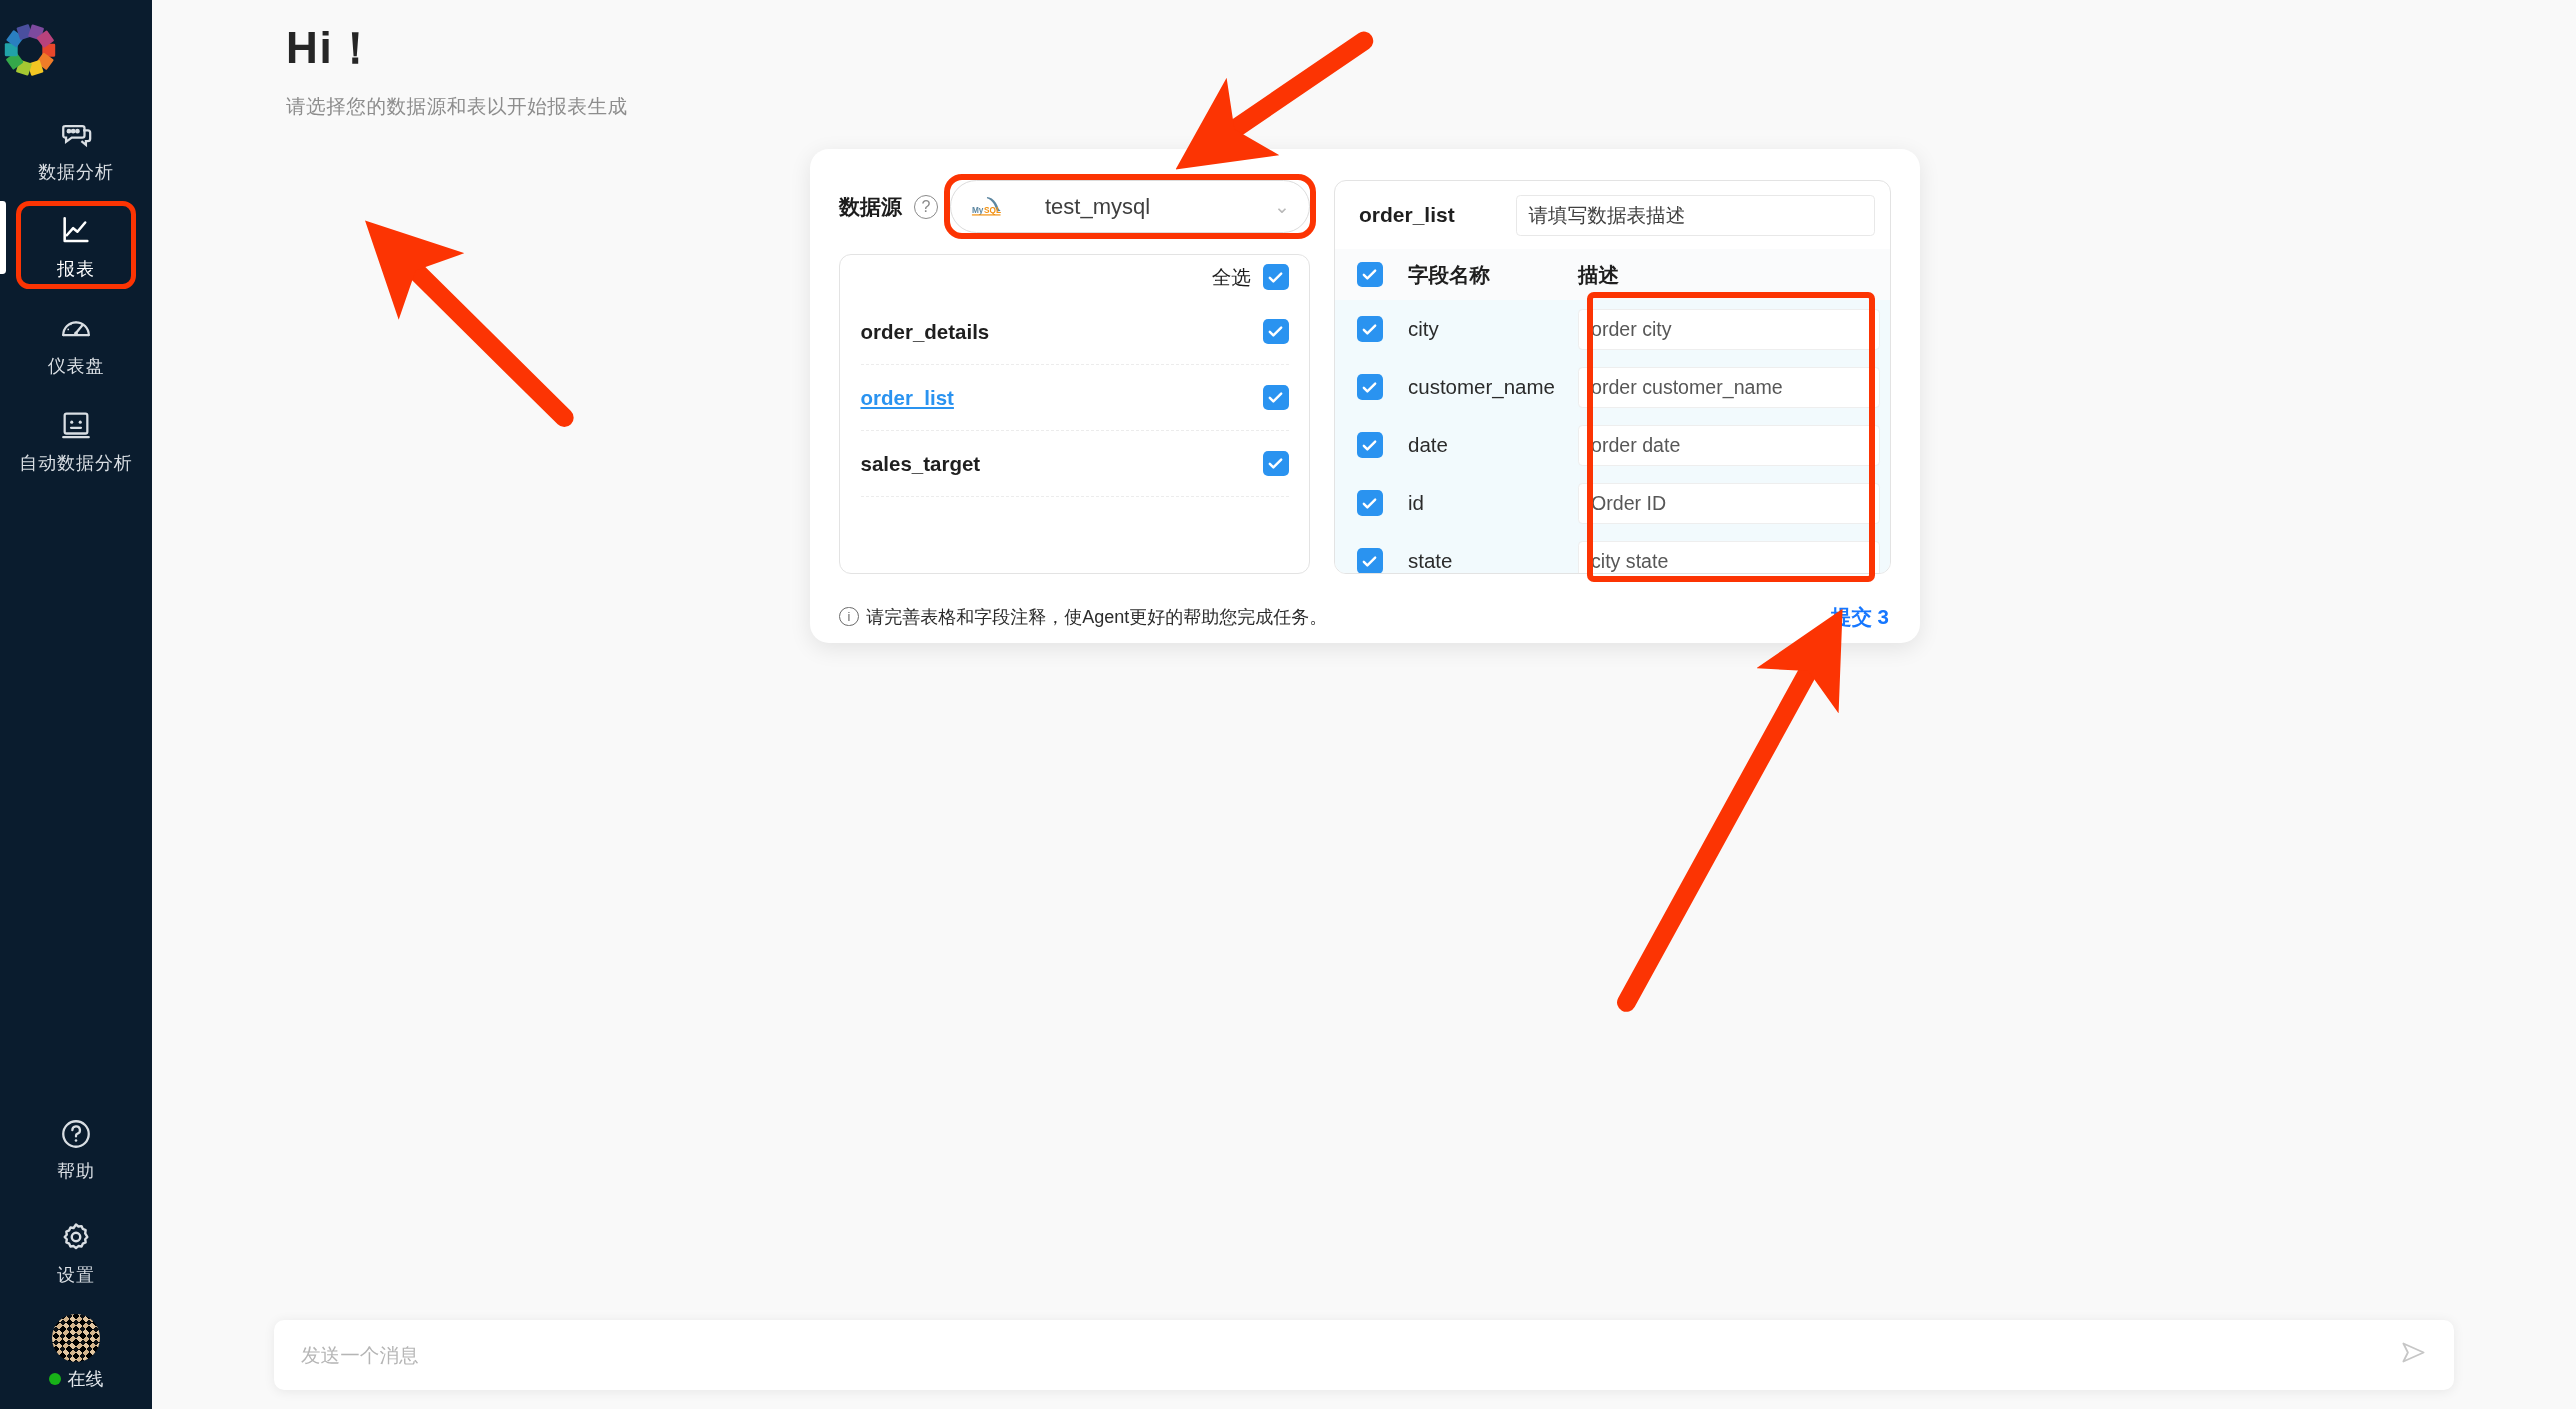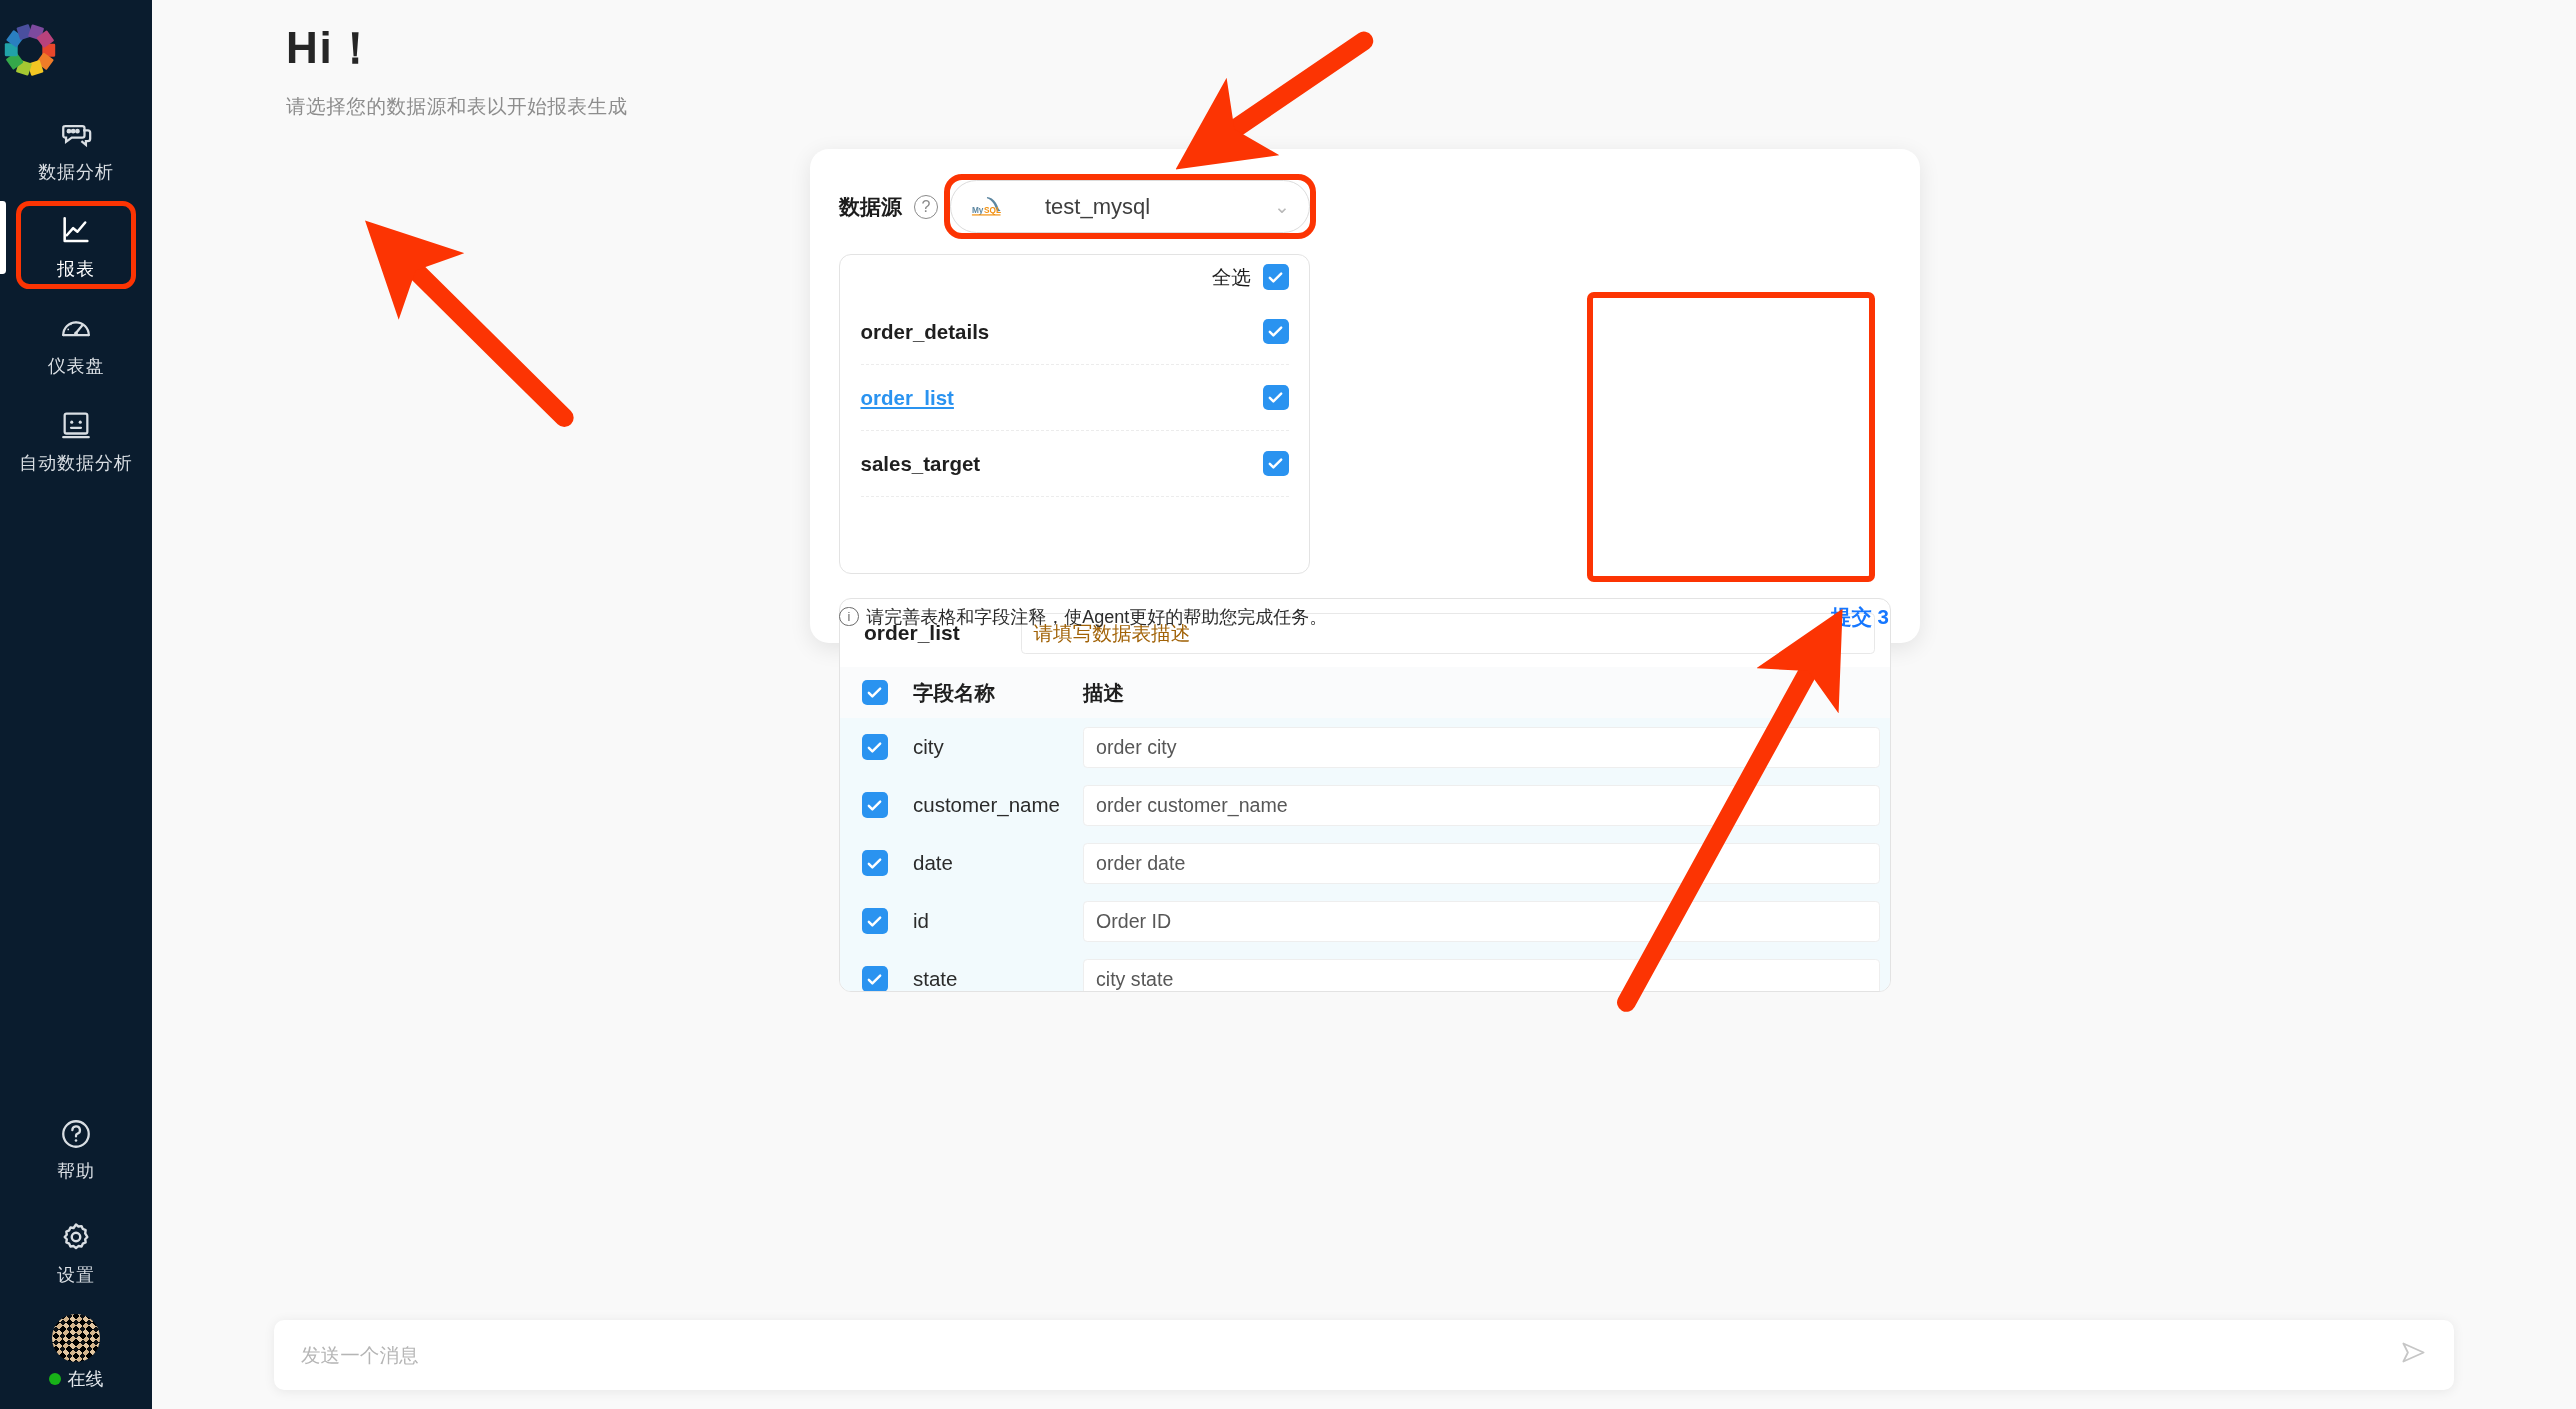--- a/index.html
+++ b/index.html
@@ -64,21 +64,21 @@
   .page-head { position: absolute; left: 286px; top: 19px; }
   .page-title { font-size: 44px; font-weight: 700; color: #262626; letter-spacing: 1.7px; }
   .page-sub { margin-top: 15.3px; font-size: 19.6px; color: #8d8d8d; letter-spacing: 0.5px; }
 
   
   .card {
     position: absolute; left: 810px; top: 149px; width: 1110px; height: 494px;
     background: #ffffff; border-radius: 19px;
     box-shadow: 0 5.1px 22px rgba(0,0,0,.09);
   }
-  .card-body { display: flex; padding: 31px 29px 0 29px; gap: 24px; flex-direction: column; }
+  .card-body { display: flex; padding: 31px 29px 0 29px; gap: 24px; }
 
   .left-col { width: 471px; }
   .ds-row { display: flex; align-items: center; gap: 12px; }
   .ds-label { font-size: 21px; font-weight: 700; color: #1c1c1c; white-space: nowrap; }
   .q-icon { width: 24px; height: 24px; border: 1.7px solid #8a8a8a; border-radius: 50%;
             display: flex; align-items: center; justify-content: center;
             color: #8a8a8a; font-size: 16px; }
   .ds-select-outer { position: relative; flex: 1; }
   .ds-select-outer.boxed { outline: 6px solid #fc3403; border-radius: 12px; }
   .ds-select {
@@ -114,21 +114,21 @@
   .right-col { flex: 1; }
   .fields-box {
     border: 0.9px solid #e3e3e3; border-radius: 12px; overflow: hidden; background: #fff;
     height: 394px;
   }
   .fb-head { height: 68px; display: flex; align-items: center; padding: 0 15.3px 0 24px; gap: 20.5px; }
   .fb-table-name { font-size: 21px; font-weight: 700; color: #1f1f1f; width: 136px; }
   .fb-desc-input {
     flex: 1; height: 41px; border: 0.9px solid #e8e8e8; border-radius: 4.3px;
     display: flex; align-items: center; padding: 0 12px;
-    color: #a16207; font-size: 19.6px;
+    color: #404040; font-size: 19.6px;
   }
   .fb-colhead {
     height: 51px; display: flex; align-items: center; background: #fafbfc;
     padding-left: 22px; gap: 0;
   }
   .fb-colhead .c1 { width: 51px; }
   .fb-colhead .c2 { width: 170px; font-size: 20.5px; font-weight: 700; color: #1f1f1f; }
   .fb-colhead .c3 { font-size: 20.5px; font-weight: 700; color: #1f1f1f; }
   .fld-row {
     height: 58px; display: flex; align-items: center; padding-left: 22px;

